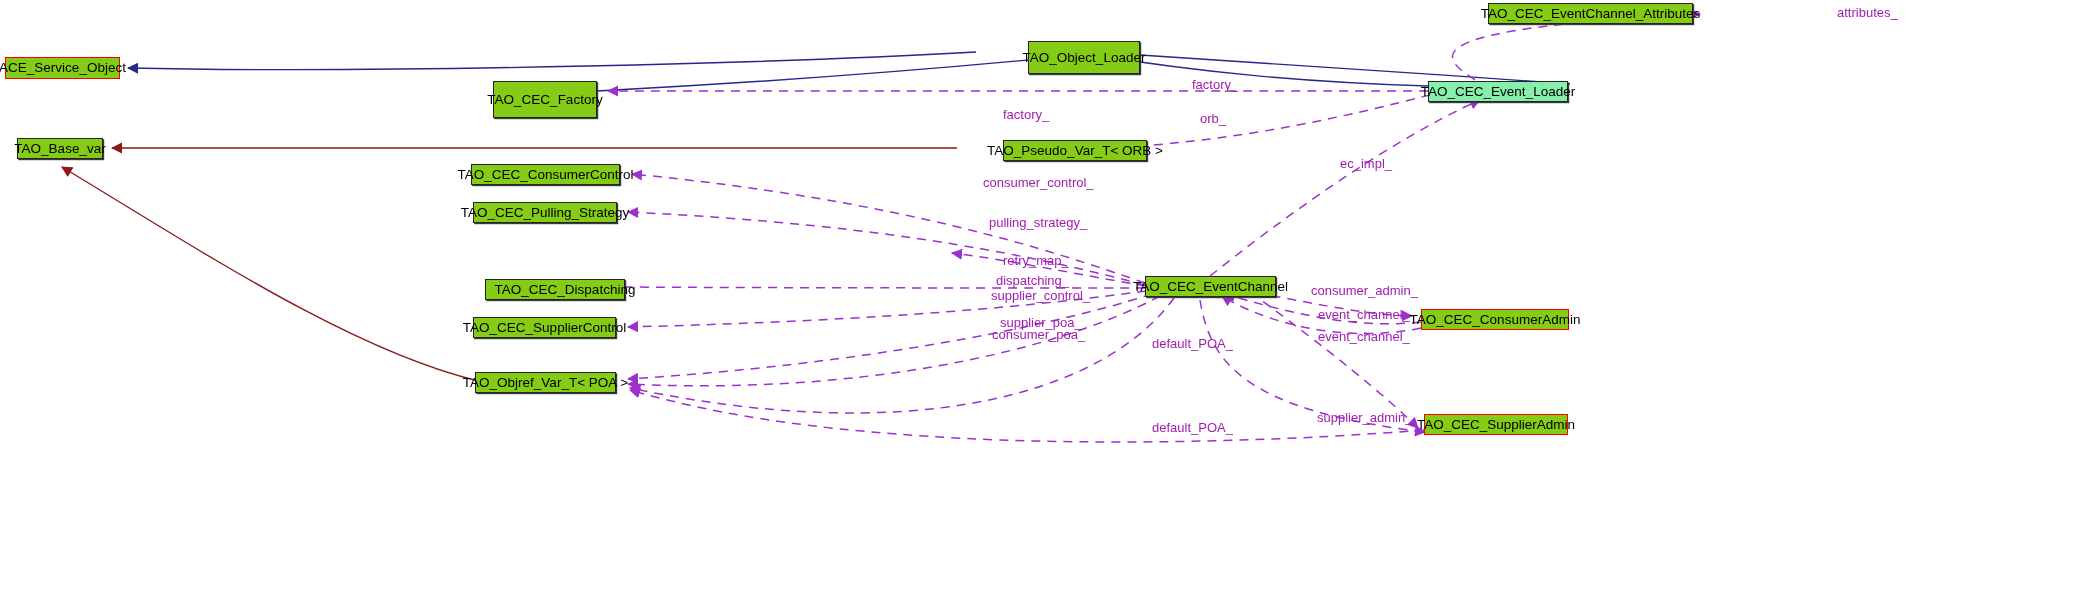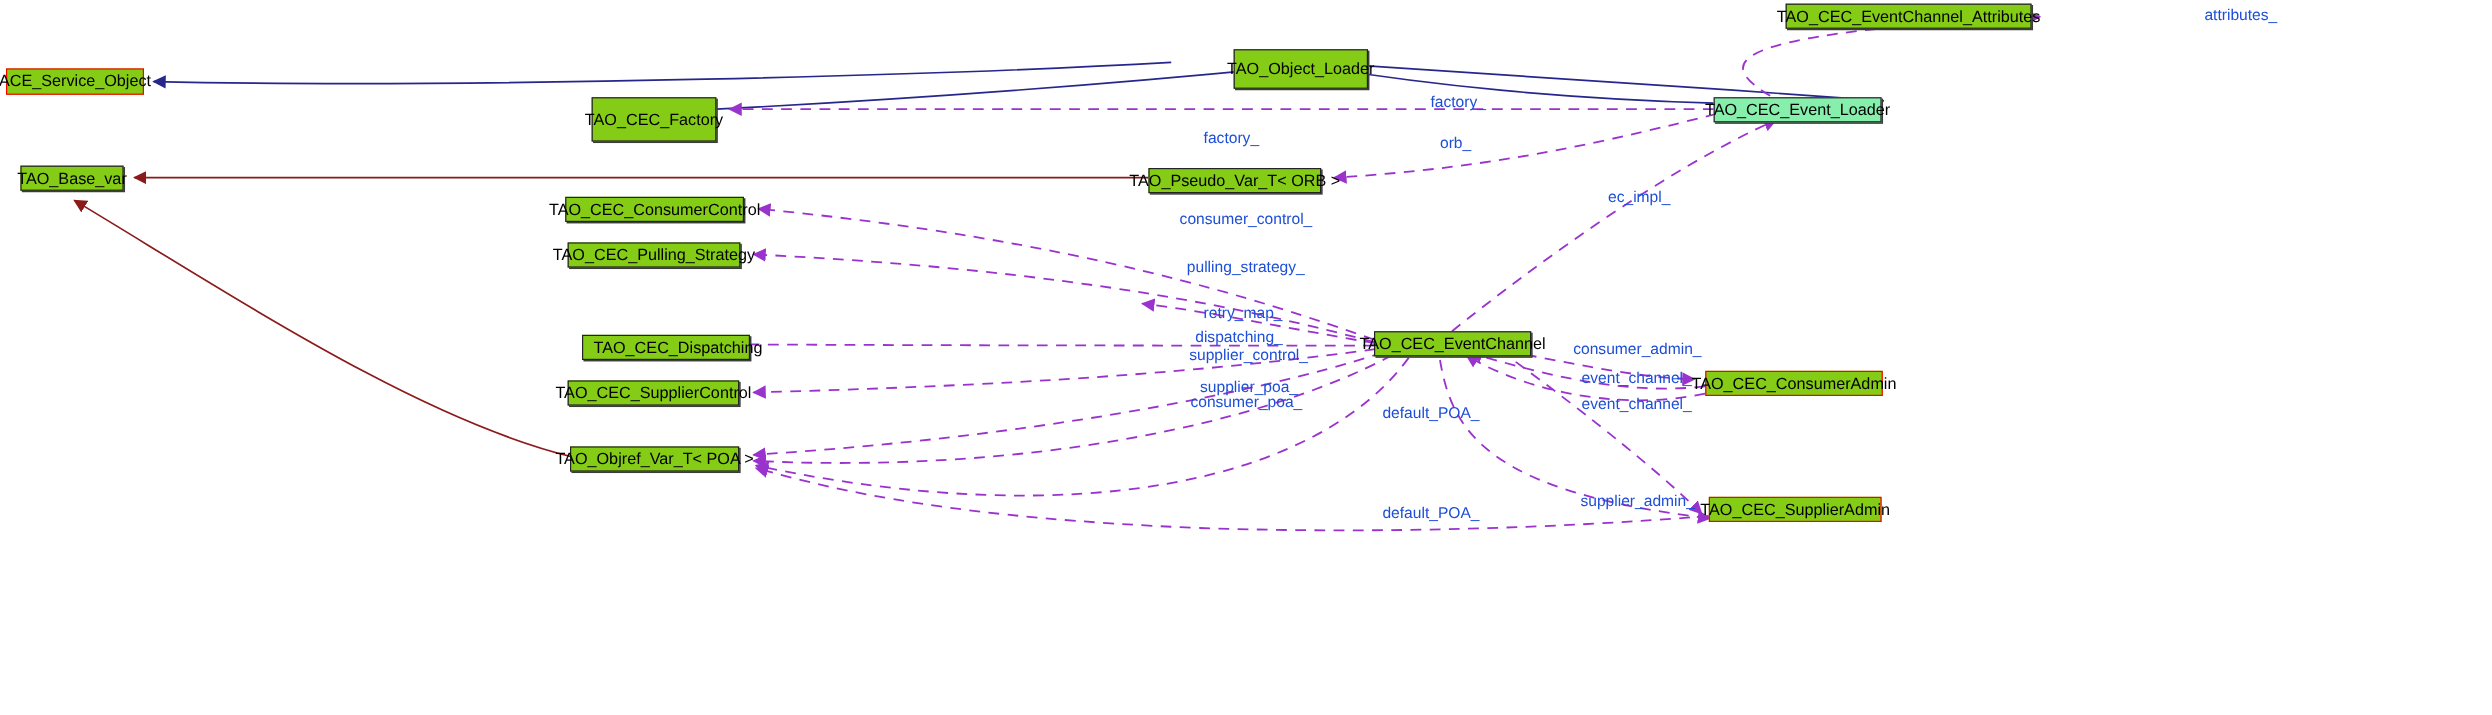--- a/index.html
+++ b/index.html
@@ -8,21 +8,21 @@
   #diagram{position:relative;width:2077px;height:596px;background:#ffffff;overflow:hidden;}
   svg.edges{position:absolute;left:0;top:0;width:2077px;height:596px;pointer-events:none;}
 
   .node{position:absolute;box-sizing:border-box;display:flex;align-items:center;justify-content:center;
         background:#84cc16;border:1px solid #000000;font-size:13.5px;line-height:1;color:#000000;
         white-space:nowrap;letter-spacing:0px;}
   .node.black{border:1px solid #242424;box-shadow:1.2px 1.2px 0 0 #3c3c3c;}
   .node.red{border:1.4px solid #ff0000;}
   .node.current{background:#86efac;border:1px solid #242424;box-shadow:1.2px 1.2px 0 0 #3c3c3c;}
 
-  .edge-label{position:absolute;font-size:13px;color:#1d4ed8;white-space:nowrap;
+  .edge-label{position:absolute;font-size:13px;color:#a21caf;white-space:nowrap;
               background:transparent;line-height:1.05;text-align:center;}
 </style>
 </head>
 <body>
 
 <div id="diagram">
 
   <svg class="edges" viewBox="0 0 2077 596" xmlns="http://www.w3.org/2000/svg">
     <defs>
       <marker id="ahBlue" viewBox="0 0 10 10" refX="9" refY="5" markerWidth="8" markerHeight="8" orient="auto-start-reverse">
@@ -87,21 +87,21 @@
   </div>
 
   <div class="node black" style="left:1488px;top:3px;width:205px;height:21px;">
     <span>TAO_CEC_EventChannel_Attributes</span>
   </div>
 
   <div class="node current" style="left:1428px;top:81px;width:140px;height:21px;">
     <span>TAO_CEC_Event_Loader</span>
   </div>
 
-  <div class="node black" style="left:957px;top:140px;width:144px;height:21px;">
+  <div class="node black" style="left:1003px;top:140px;width:144px;height:21px;">
     <span>TAO_Pseudo_Var_T&lt; ORB &gt;</span>
   </div>
 
   <div class="node black" style="left:471px;top:164px;width:149px;height:21px;">
     <span>TAO_CEC_ConsumerControl</span>
   </div>
 
   <div class="node black" style="left:473px;top:202px;width:144px;height:21px;">
     <span>TAO_CEC_Pulling_Strategy</span>
   </div>

